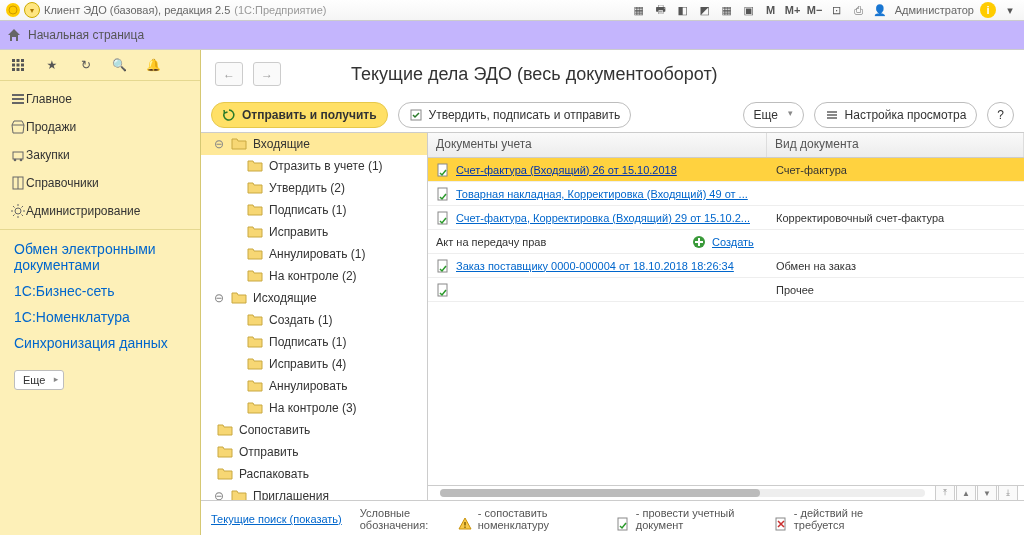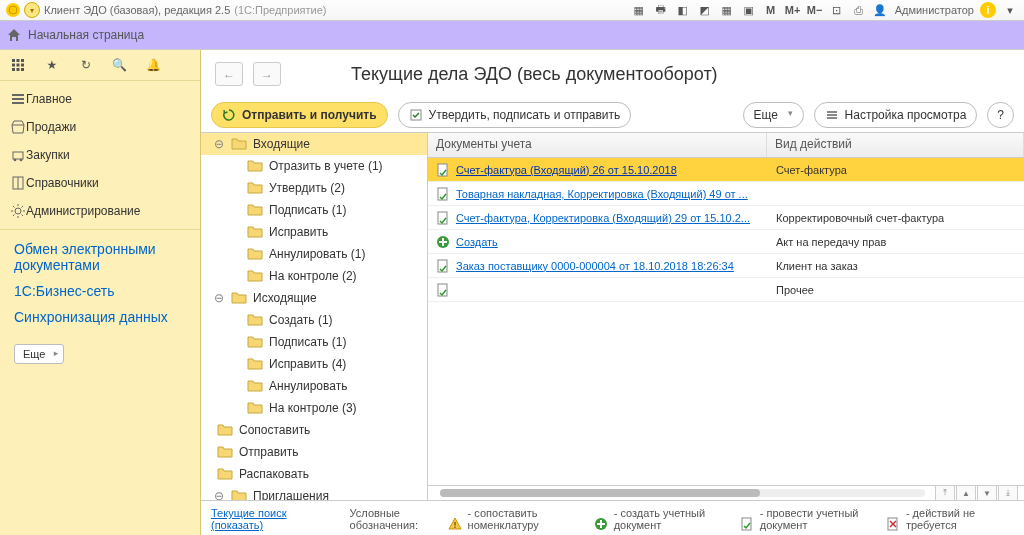--- a/index.html
+++ b/index.html
@@ -178,20 +178,21 @@
               <circle cx="8" cy="8" r="3" fill="none" stroke="#666"></circle>
               <path d="M8 1 L8 3 M8 13 L8 15 M1 8 L3 8 M13 8 L15 8 M3 3 L4.5 4.5 M11.5 11.5 L13 13 M3 13 L4.5 11.5 M11.5 4.5 L13 3" stroke="#666"></path>
             </svg>
           </span>
           <span>Администрирование</span>
         </div>
       </div>
     <div class="subnav" id="subnav">
         <div class="sitem">Обмен электронными документами</div>
         <div class="sitem">1С:Бизнес-сеть</div>
+        <div class="sitem">1С:Номенклатура</div>
         <div class="sitem">Синхронизация данных</div>
       </div>
     <div class="more-row">
       <button class="more-btn">Еще</button>
     </div>
   </div>
 
   <div class="main">
     <div class="mhead">
       <span class="navarrow">←</span>
@@ -369,21 +370,21 @@
               <svg width="16" height="14" viewBox="0 0 16 14">
                 <path d="M1 3 L1 12 L15 12 L15 4 L7 4 L6 2 L1 2 Z" fill="#f7d774" stroke="#c9a840"></path>
               </svg>
             </span>
             <span class="lbl">Приглашения</span>
           </div>
         </div>
       <div class="table">
         <div class="thead">
           <div class="th c1">Документы учета</div>
-          <div class="th c2">Вид действий</div>
+          <div class="th c2">Вид документа</div>
         </div>
         <div class="tbody" id="tbody">
             <div class="tr sel">
               <div class="td c1">
                 <span class="dic">
                   <svg width="14" height="14" viewBox="0 0 14 14">
                     <rect x="2" y="1" width="9" height="12" fill="#fff" stroke="#888"></rect>
                     <path d="M4 10 L6 12 L10 7" stroke="#2a9a2a" fill="none" stroke-width="1.5"></path>
                   </svg>
                 </span>
@@ -408,42 +409,42 @@
                   <svg width="14" height="14" viewBox="0 0 14 14">
                     <rect x="2" y="1" width="9" height="12" fill="#fff" stroke="#888"></rect>
                     <path d="M4 10 L6 12 L10 7" stroke="#2a9a2a" fill="none" stroke-width="1.5"></path>
                   </svg>
                 </span>
                 <a>Счет-фактура, Корректировка (Входящий) 29 от 15.10.2...</a>
               </div>
               <div class="td c2">Корректировочный счет-фактура</div>
             </div>
             <div class="tr">
+              <div class="td c2">Акт на передачу прав</div>
               <div class="td c1">
                 <span class="dic">
                   <svg width="14" height="14" viewBox="0 0 14 14">
                     <circle cx="7" cy="7" r="6" fill="#3a9a3a"></circle>
                     <path d="M7 3 L7 11 M3 7 L11 7" stroke="#fff" stroke-width="2"></path>
                   </svg>
                 </span>
                 <a>Создать</a>
               </div>
-              <div class="td c2">Акт на передачу прав</div>
             </div>
             <div class="tr">
               <div class="td c1">
                 <span class="dic">
                   <svg width="14" height="14" viewBox="0 0 14 14">
                     <rect x="2" y="1" width="9" height="12" fill="#fff" stroke="#888"></rect>
                     <path d="M4 10 L6 12 L10 7" stroke="#2a9a2a" fill="none" stroke-width="1.5"></path>
                   </svg>
                 </span>
                 <a>Заказ поставщику 0000-000004 от 18.10.2018 18:26:34</a>
               </div>
-              <div class="td c2">Клиент на заказ</div>
+              <div class="td c2">Обмен на заказ</div>
             </div>
             <div class="tr">
               <div class="td c1">
                 <span class="dic">
                   <svg width="14" height="14" viewBox="0 0 14 14">
                     <rect x="2" y="1" width="9" height="12" fill="#fff" stroke="#888"></rect>
                     <path d="M4 10 L6 12 L10 7" stroke="#2a9a2a" fill="none" stroke-width="1.5"></path>
                   </svg>
                 </span>
               </div>
@@ -473,29 +474,20 @@
                 <path d="M7 1 L13 12 L1 12 Z" fill="#f7c948" stroke="#c9920a"></path>
                 <rect x="6.3" y="5" width="1.4" height="3.5" fill="#7a5a00"></rect>
                 <rect x="6.3" y="9.5" width="1.4" height="1.4" fill="#7a5a00"></rect>
               </svg>
             </span>
             <span class="lt">- сопоставить номенклатуру</span>
           </div>
           <div class="legend">
             <span class="lic">
               <svg width="14" height="14" viewBox="0 0 14 14">
-                <circle cx="7" cy="7" r="6" fill="#3a9a3a"></circle>
-                <path d="M7 3 L7 11 M3 7 L11 7" stroke="#fff" stroke-width="2"></path>
-              </svg>
-            </span>
-            <span class="lt">- создать учетный документ</span>
-          </div>
-          <div class="legend">
-            <span class="lic">
-              <svg width="14" height="14" viewBox="0 0 14 14">
                 <rect x="2" y="1" width="9" height="12" fill="#fff" stroke="#888"></rect>
                 <path d="M4 9 L6 11 L10 6" stroke="#2a9a2a" fill="none" stroke-width="1.5"></path>
               </svg>
             </span>
             <span class="lt">- провести учетный документ</span>
           </div>
           <div class="legend">
             <span class="lic">
               <svg width="14" height="14" viewBox="0 0 14 14">
                 <rect x="2" y="1" width="9" height="12" fill="#fff" stroke="#888"></rect>

